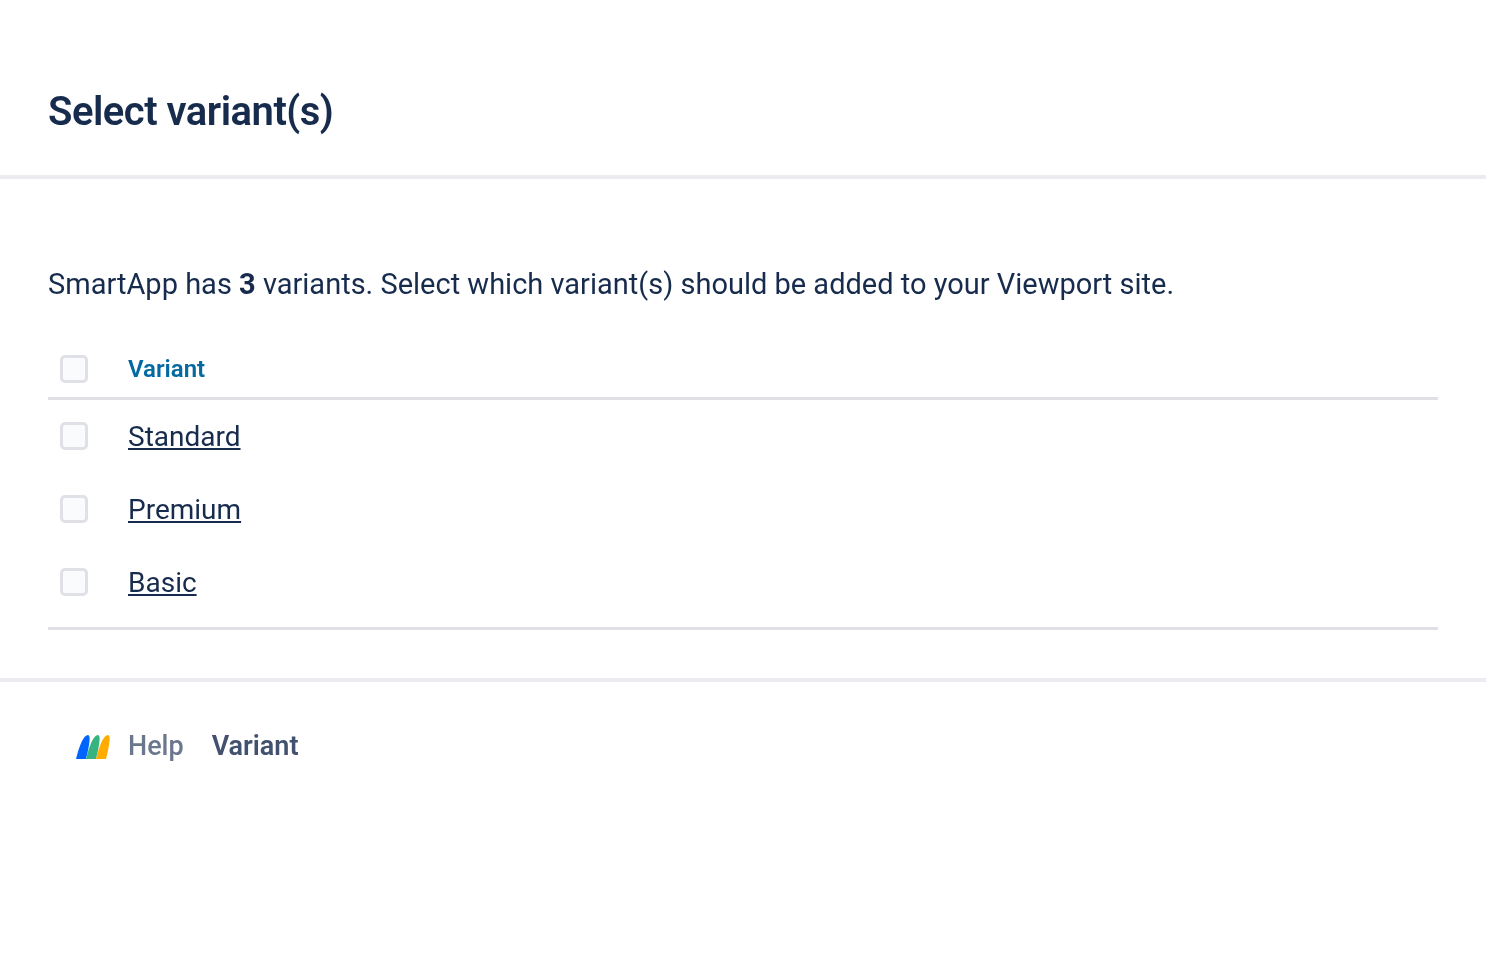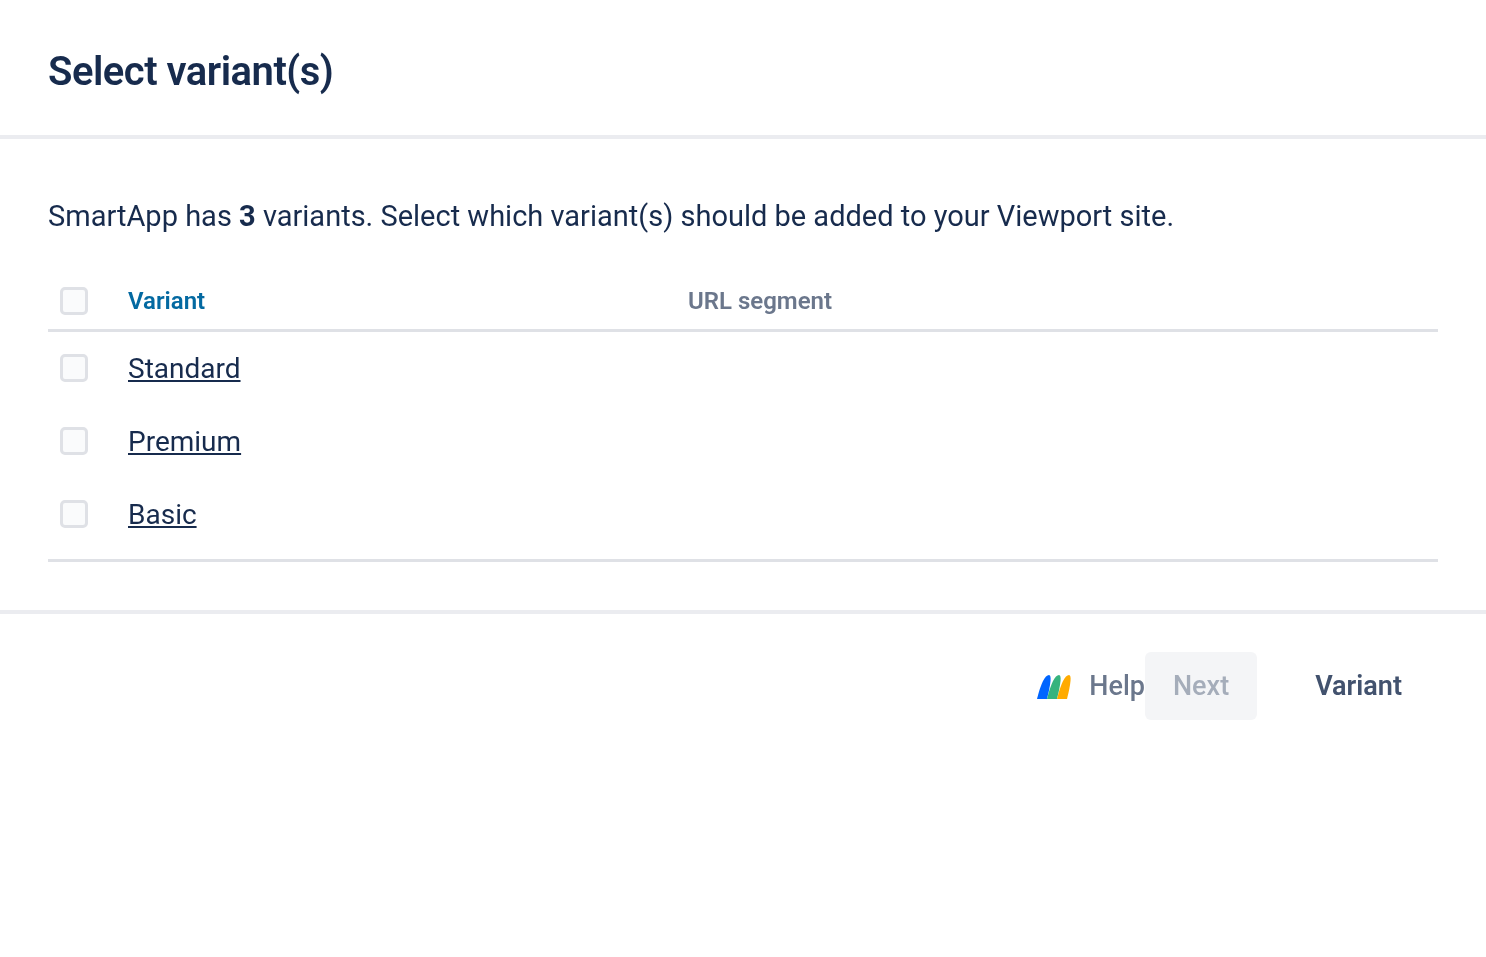--- a/index.html
+++ b/index.html
@@ -14,34 +14,36 @@
       width: 1486px;
     }
     .header {
       padding: 48px 48px 40px 48px;
     }
     .title {
       font-size: 40px;
       font-weight: 600;
       color: #172B4D;
       letter-spacing: -0.5px;
+      margin-top: 40px;
     }
     .divider {
       height: 4px;
       background: #EBECF0;
       width: 100%;
     }
     .content {
       padding: 56px 48px 48px 48px;
     }
     .description {
       font-size: 29px;
       line-height: 1.5;
       color: #172B4D;
       margin-bottom: 40px;
+      margin-top: 28px;
     }
     .description strong {
       font-weight: 700;
     }
     .table {
       width: 100%;
     }
     .table-header {
       display: flex;
       align-items: center;
@@ -94,23 +96,22 @@
       color: #172B4D;
     }
     .url-seg {
       flex: 1;
       font-size: 28px;
       color: #172B4D;
     }
     .footer {
       display: flex;
       align-items: center;
-      justify-content: flex-end;
+      justify-content: flex-start;
       padding: 30px 56px 30px 72px;
-      margin-top: 8px;
     }
     .help {
       display: flex;
       align-items: center;
       gap: 14px;
       cursor: pointer;
     }
     .help-icon {
       width: 42px;
       height: 34px;
@@ -158,21 +159,20 @@
   <p class="description">
     <span>SmartApp</span><span> has </span><strong>3</strong><span> variants. Select which variant(s) should be added to your Viewport site.</span>
   </p>
 
   <div class="table">
     <div class="table-header">
       <div class="checkbox-cell">
         <input type="checkbox" class="checkbox" style="">
       </div>
       <div class="col-variant">Variant</div>
-      <div class="col-url">URL segment</div>
     </div>
 
     <div class="table-row">
       <div class="checkbox-cell">
         <input type="checkbox" class="checkbox" style="">
       </div>
       <div class="variant-name">Standard</div>
       <div class="url-seg"></div>
     </div>
 
@@ -199,16 +199,15 @@
 <div class="footer">
   <div class="help">
     <svg class="help-icon" viewBox="0 0 42 34" xmlns="http://www.w3.org/2000/svg">
       <path d="M4 30 Q 10 6, 16 6 Q 20 6, 14 30 Z" fill="#0065FF"></path>
       <path d="M14 30 Q 20 6, 26 6 Q 30 6, 24 30 Z" fill="#36B37E"></path>
       <path d="M24 30 Q 30 6, 36 6 Q 40 6, 34 30 Z" fill="#FFAB00"></path>
     </svg>
     <span class="help-text">Help</span>
   </div>
   <div class="footer-buttons">
-    <button class="btn btn-next">Next</button>
     <button class="btn btn-cancel">Variant</button>
   </div>
 </div>
 
 </body></html>

